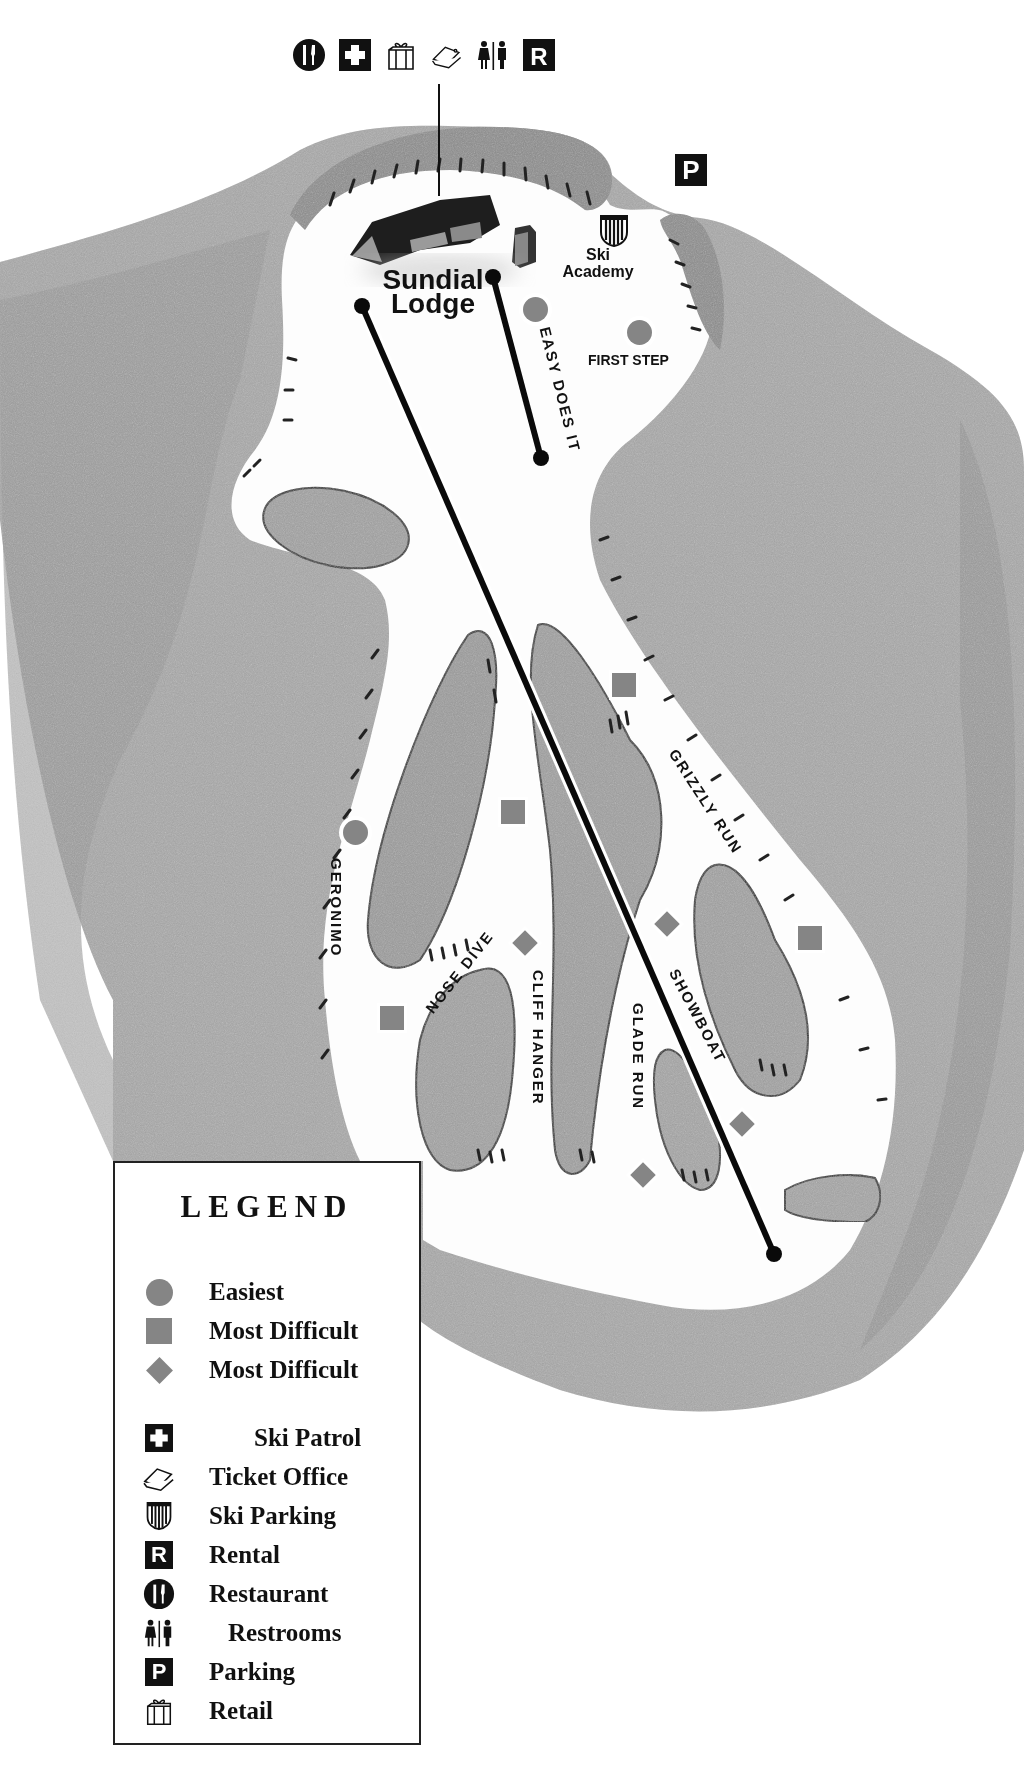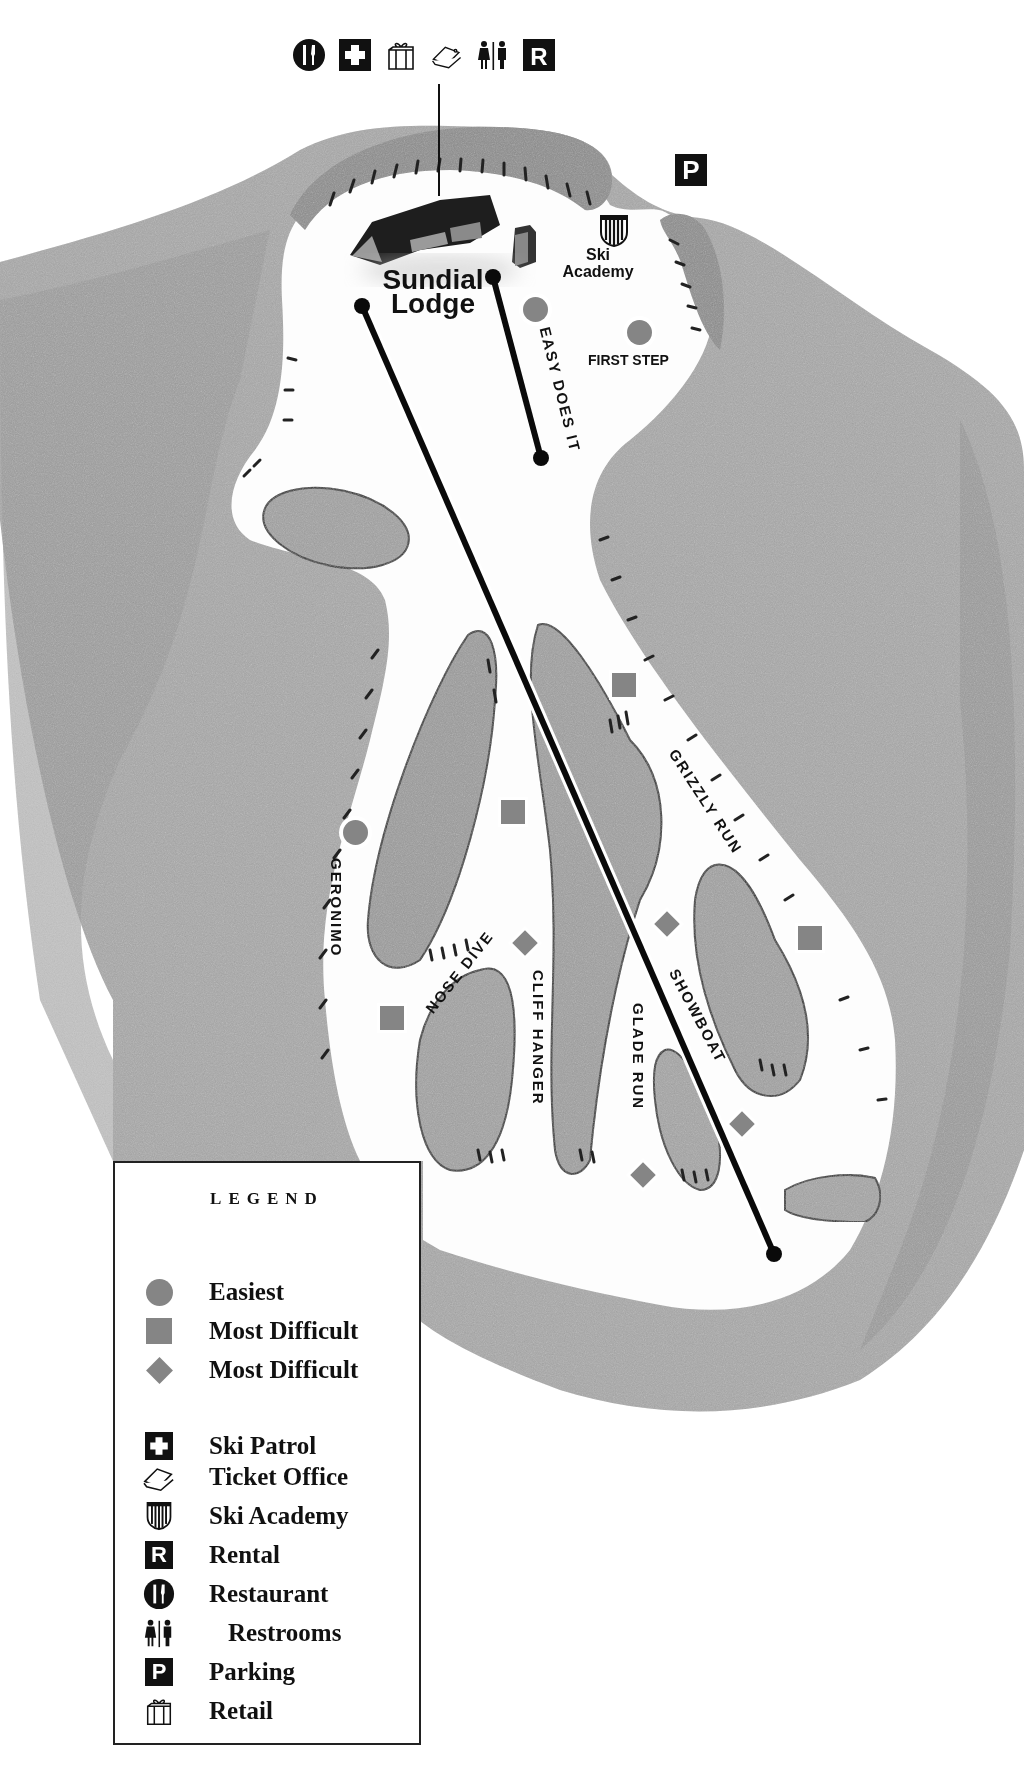--- a/index.html
+++ b/index.html
@@ -10,21 +10,21 @@
   .amenity-row .ic{width:34px;height:34px;display:flex;align-items:center;justify-content:center;}
   .lbl{position:absolute;font-family:"Liberation Sans",sans-serif;font-weight:bold;color:#111;white-space:nowrap;}
   .lodge-lbl{left:378px;top:268px;font-size:28px;line-height:24px;text-align:center;width:110px;}
   .academy-lbl{left:552px;top:246px;font-size:16px;line-height:17px;text-align:center;width:92px;}
   .run-lbl{font-size:15px;letter-spacing:2px;transform-origin:0 0;}
   .marker{position:absolute;background:#858585;}
   .m-circle{width:25px;height:25px;border-radius:50%;box-shadow:0 0 0 4px #fff;}
   .m-square{width:24px;height:24px;box-shadow:0 0 0 3px #fff;}
   .m-diamond{width:18px;height:18px;transform:rotate(45deg);box-shadow:0 0 0 3px #fff;}
   .legend{position:absolute;left:113px;top:1161px;width:308px;height:584px;border:2px solid #222;background:#fff;box-sizing:border-box;font-family:"Liberation Serif",serif;}
-  .legend h2{margin:0;position:absolute;top:26px;left:0;width:100%;text-align:center;font-size:17px;letter-spacing:7px;font-weight:bold;color:#111;}
+  .legend h2{margin:0;position:absolute;top:26px;left:0;width:100%;text-align:center;font-size:31px;letter-spacing:7px;font-weight:bold;color:#111;}
   .legend .row{position:absolute;left:24px;display:flex;align-items:center;height:34px;}
   .legend .row .sym{width:40px;display:flex;justify-content:center;align-items:center;}
   .legend .row .txt{margin-left:30px;font-size:25px;color:#111;font-weight:bold;}
 </style>
 </head>
 <body>
 
 <div id="map-root">
 
   <svg class="terrain" width="1024" height="1773" viewBox="0 0 1024 1773">
@@ -213,21 +213,21 @@
         </span>
       <span class="txt">Most Difficult</span>
     </div>
     <div class="row" style="top:190px;">
       <span class="sym">
           <span style="display:block;width:19px;height:19px;background:#858585;transform:rotate(45deg);"></span>
         </span>
       <span class="txt">Most Difficult</span>
     </div>
 
-    <div class="row" style="top:266px;">
+    <div class="row" style="top:258px;gap:45px;">
       <span class="sym">
           <svg width="28" height="28" viewBox="0 0 32 32">
             <rect width="32" height="32" fill="#111"></rect>
             <path d="M12,6h8v6h6v8h-6v6h-8v-6h-6v-8h6z" fill="#fff"></path>
           </svg>
         </span>
       <span class="txt">Ski Patrol</span>
     </div>
     <div class="row" style="top:297px;">
       <span class="sym">
@@ -245,21 +245,21 @@
             <g stroke="#111" stroke-width="2.2">
               <line x1="7" y1="2" x2="7" y2="26"></line>
               <line x1="11" y1="2" x2="11" y2="30"></line>
               <line x1="15" y1="2" x2="15" y2="32"></line>
               <line x1="19" y1="2" x2="19" y2="30"></line>
               <line x1="23" y1="2" x2="23" y2="26"></line>
             </g>
             <rect x="2" y="2" width="26" height="4" fill="#111"></rect>
           </svg>
         </span>
-      <span class="txt">Ski Academy</span>
+      <span class="txt">Ski Parking</span>
     </div>
     <div class="row" style="top:375px;">
       <span class="sym">
           <span style="display:block;width:28px;height:28px;background:#111;color:#fff;font-family:'Liberation Sans',sans-serif;font-weight:bold;font-size:22px;line-height:28px;text-align:center;">R</span>
         </span>
       <span class="txt">Rental</span>
     </div>
     <div class="row" style="top:414px;">
       <span class="sym">
           <svg width="32" height="32" viewBox="0 0 34 34">

